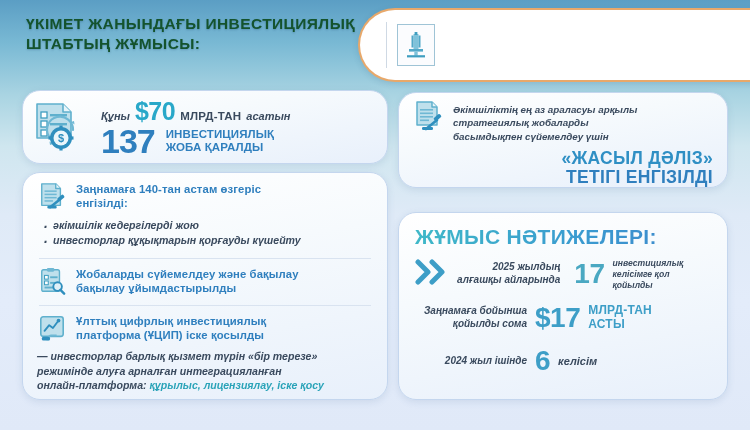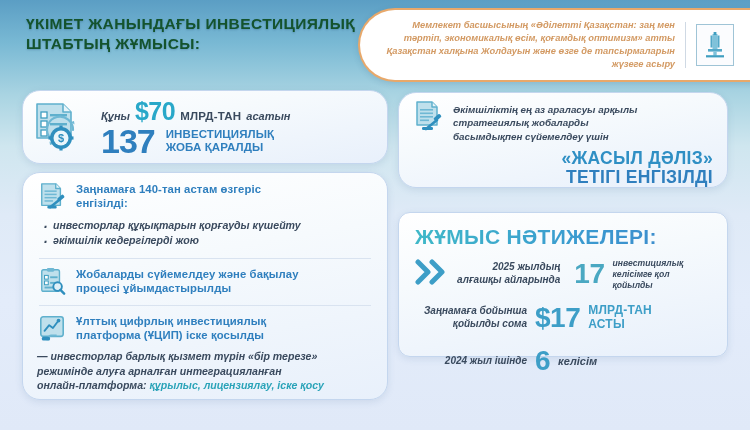--- a/index.html
+++ b/index.html
@@ -89,21 +89,21 @@
   #card-corridor{left:398px;top:92px;width:330px;height:96px;padding:10px 14px;}
   .corr-head{display:flex;gap:10px;align-items:flex-start;}
   .corr-txt{font-style:italic;font-weight:bold;font-size:9.8px;color:#3a4a5e;line-height:1.36;}
   .corr-big{
     text-align:right;margin-top:6px;font-weight:bold;font-size:17.5px;line-height:1.10;
     color:#2f7fbe;letter-spacing:.3px;text-transform:uppercase;
   }
   .corr-big .l1{color:#2f8fc4;}
 
   
-  #card-results{left:398px;top:212px;width:330px;height:145px;padding:12px 16px;border-radius:12px;}
+  #card-results{left:398px;top:212px;width:330px;height:188px;padding:12px 16px;}
   .res-title{
     font-weight:bold;font-size:21px;letter-spacing:.3px;text-transform:uppercase;
     background:linear-gradient(90deg,#3fb8c8 0%,#3a9bd0 55%,#3f86cc 100%);
     -webkit-background-clip:text;background-clip:text;color:transparent;
     -webkit-text-fill-color:transparent;margin-bottom:9px;
   }
   .res-row{display:flex;align-items:center;gap:8px;margin-top:7px;}
   .res-lbl-it{font-style:italic;font-weight:bold;font-size:10px;color:#3a4a5e;line-height:1.28;text-align:right;}
   .res-num{font-size:28px;font-weight:bold;color:#4aa8c2;line-height:.95;letter-spacing:-.5px;}
   .res-num-blue{color:#3d9ec7;}
@@ -113,21 +113,20 @@
   .chev{flex:0 0 auto;}
 </style>
 </head>
 <body>
 
 <div class="canvas">
 
   <div class="page-title">ҮКІМЕТ ЖАНЫНДАҒЫ ИНВЕСТИЦИЯЛЫҚ ШТАБТЫҢ ЖҰМЫСЫ:</div>
 
   <div class="quote-pill">
-    <div class="quote-text">Мемлекет басшысының «Әділетті Қазақстан: заң мен тәртіп, экономикалық өсім, қоғамдық оптимизм» атты Қазақстан халқына Жолдауын және өзге де тапсырмаларын жүзеге асыру</div>
     <div class="quote-divider"></div>
     <div class="emblem">
       <svg width="22" height="26" viewBox="0 0 22 26">
         <rect x="8.5" y="2" width="5" height="15" fill="#7fc2da"></rect>
         <rect x="6.5" y="3.5" width="2" height="12" fill="#52a8c8"></rect>
         <rect x="13.5" y="3.5" width="2" height="12" fill="#52a8c8"></rect>
         <rect x="9.6" y="0" width="2.8" height="3" fill="#3f9ec0"></rect>
         <rect x="4" y="17" width="14" height="2.6" fill="#52a8c8"></rect>
         <rect x="9.3" y="19.6" width="3.4" height="4" fill="#7fc2da"></rect>
         <rect x="2" y="23.2" width="18" height="2.2" fill="#3f9ec0"></rect>
@@ -196,22 +195,22 @@
             <rect x="20.5" y="15" width="8" height="4" rx="1.4" fill="#2f8fbe" transform="rotate(-40 24.5 17)"></rect>
             <rect x="10" y="25.5" width="10" height="3" rx="1.2" fill="#2f8fbe"></rect>
           </svg>
         </span>
         <span class="txt">
           <span>Заңнамаға 140-тан астам өзгеріс</span><br>
           <span>енгізілді:</span>
         </span>
       </div>
       <ul class="bullets">
+        <li>әкімшілік кедергілерді жою</li>
         <li>инвесторлар құқықтарын қорғауды күшейту</li>
-        <li>әкімшілік кедергілерді жою</li>
       </ul>
     </div>
 
     <div class="divider"></div>
 
     <div class="blk">
       <div class="blk-head">
         <span class="blk-ico">
           <svg width="28" height="28" viewBox="0 0 30 30">
             <rect x="4" y="3" width="19" height="23" rx="2" fill="#bfe0ec" stroke="#5fb0cd" stroke-width="1.5"></rect>
@@ -224,21 +223,21 @@
               <rect x="13" y="10" width="8" height="2"></rect>
                 <rect x="13" y="16" width="8" height="2"></rect>
               <rect x="7" y="21" width="10" height="2"></rect>
             </g>
             <circle cx="21" cy="21" r="4.6" fill="#dff0f8" stroke="#2f8fbe" stroke-width="2"></circle>
             <line x1="24" y1="24.5" x2="28" y2="28.5" stroke="#2f8fbe" stroke-width="2.6" stroke-linecap="round"></line>
           </svg>
         </span>
         <span class="txt">
           <span>Жобаларды сүйемелдеу және бақылау</span><br>
-          <span>процесі ұйымдастырылды</span>
+          <span>бақылау ұйымдастырылды</span>
         </span>
       </div>
     </div>
 
     <div class="divider"></div>
 
     <div class="blk">
       <div class="blk-head">
         <span class="blk-ico">
           <svg width="28" height="28" viewBox="0 0 30 30">

